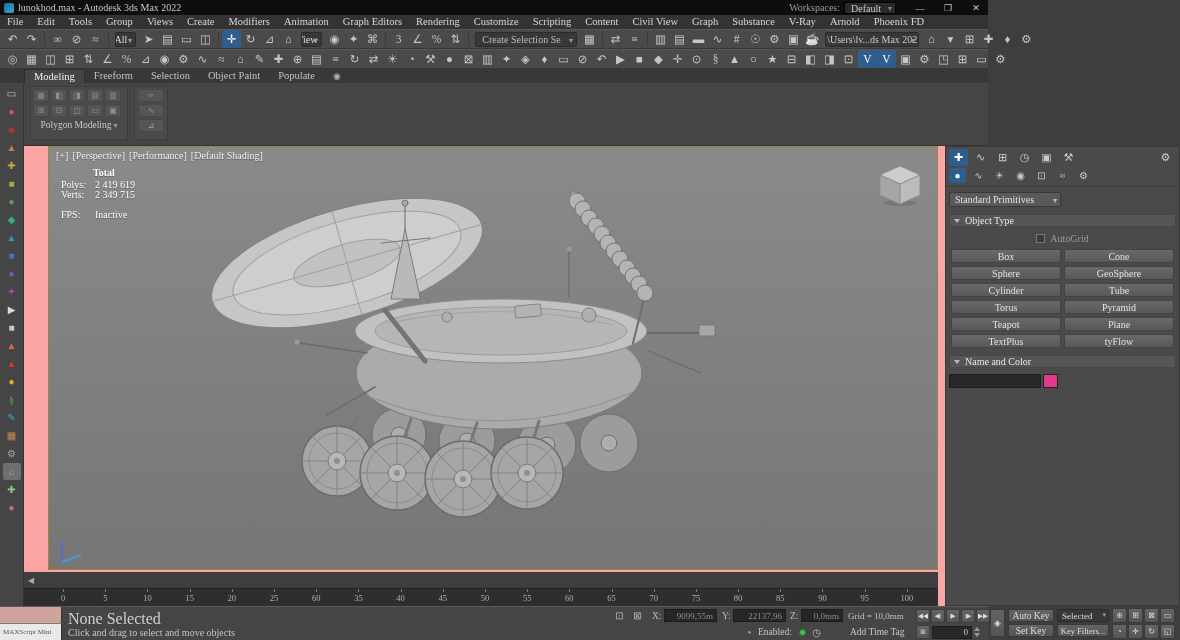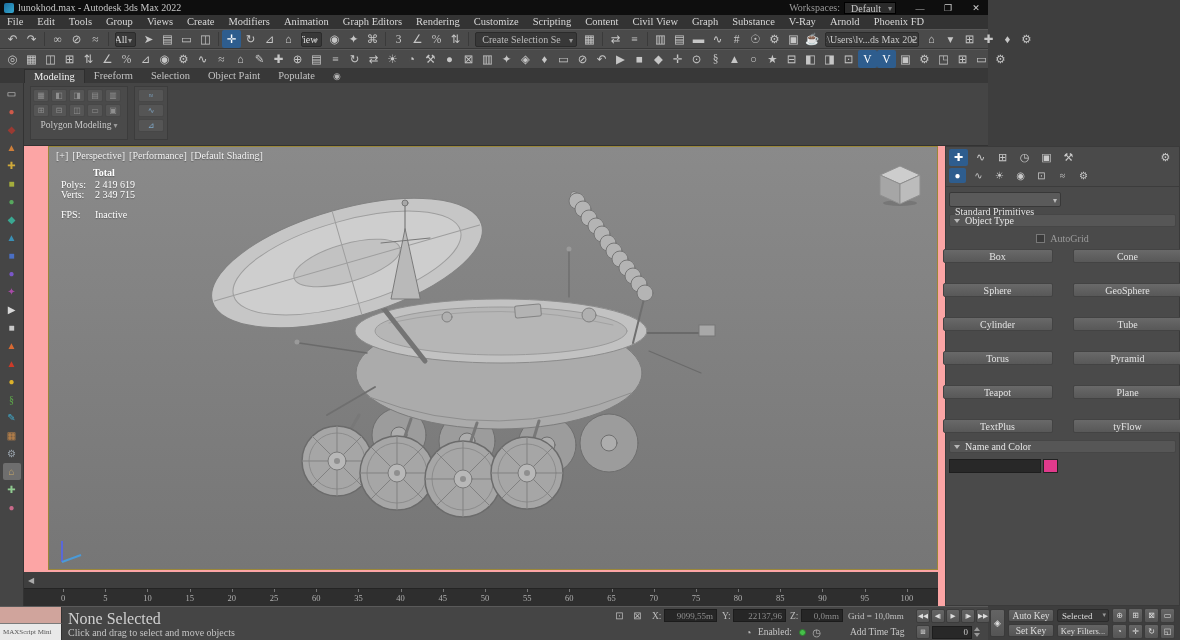--- a/index.html
+++ b/index.html
@@ -51,27 +51,27 @@
 .fpsrow{margin-top:9px}
 .viewcube{position:absolute;right:14px;top:16px;width:46px;height:44px}
 .axis{position:absolute;left:6px;bottom:5px;width:28px;height:28px}
 .cmdpanel{position:absolute;left:945px;top:146px;width:235px;height:460px;background:#4a4a4a;border:1px solid #3a3a3a}
 .cp-tabs{display:flex;gap:3px;padding:2px 4px 1px 3px}
 .cp-icon{width:19px;height:17px;flex:0 0 auto;display:flex;align-items:center;justify-content:center;color:#c9c9c9;font-size:11px}
 .cp-icon.active{background:#2e5d8e;color:#fff;border-radius:2px}
 .cp-icon.ml{margin-left:auto}
 .cp-cats{display:flex;gap:4px;padding:1px 3px 3px;border-bottom:1px solid #3c3c3c}
 .cp-cats .cp-icon{width:17px;height:15px;font-size:10px}
-.cp-dd{margin:5px 0 0 3px;width:112px;height:15px;background:#5a5a5a;border:1px solid #383838;border-radius:2px;font-size:10px;line-height:13px;padding:12px 14px 0 5px;position:relative;color:#e2e2e2}
+.cp-dd{margin:5px 0 0 3px;width:112px;height:15px;background:#5a5a5a;border:1px solid #383838;border-radius:2px;font-size:10px;line-height:13px;padding:0 14px 0 5px;position:relative;color:#e2e2e2}
 .cp-dd::after{content:"▾";position:absolute;right:3px;top:1px;font-size:8px;color:#bbb}
 .rollout{margin:7px 3px 0;height:13px;background:#565656;border:1px solid #464646;border-radius:2px;font-size:10px;line-height:11px;color:#e6e6e6;padding:0 4px;display:flex;gap:5px;align-items:center}
 .tri{width:0;height:0;border-left:3px solid transparent;border-right:3px solid transparent;border-top:4px solid #b8b8b8}
 .autogrid{display:flex;align-items:center;justify-content:center;gap:5px;margin-top:6px;color:#9b9b9b;font-size:10px}
 .cb{width:9px;height:9px;border:1px solid #787878;background:#3a3a3a}
-.primgrid{display:grid;grid-template-columns:110px 110px;gap:20px;justify-content:center;margin-top:5px}
+.primgrid{display:grid;grid-template-columns:110px 110px;gap:3px;justify-content:center;margin-top:5px}
 .prim{height:14px;background:linear-gradient(#696969,#585858);border:1px solid #434343;border-radius:2px;font-size:10px;color:#e3e3e3;display:flex;align-items:center;justify-content:center}
 .namerow{display:flex;gap:2px;margin:6px 3px 0}
 .nameinput{width:92px;height:14px;background:#282828;border:1px solid #1e1e1e}
 .swatch{width:15px;height:14px;border:1px solid #222}
 .timeslider{position:absolute;left:24px;top:572px;width:914px;height:16px;background:#3e3e3e;display:flex;align-items:center;gap:3px;padding:0 2px}
 .tl-arrow{font-size:8px;color:#aaa;width:10px;text-align:center;flex:0 0 auto}
 .tl-track{flex:1;height:12px;background:#353535;border:1px solid #2c2c2c;position:relative}
 .tl-handle{position:absolute;left:1px;top:0;width:58px;height:10px;background:linear-gradient(#7a7a7a,#616161);border:1px solid #262626;font-size:9px;color:#ecECec;color:#ececec;display:flex;align-items:center;justify-content:center}
 .ruler{position:absolute;left:24px;top:588px;width:914px;height:18px;background:#2e2e2e;border-top:1px solid #242424;display:flex;padding:4px 10px 0 18px}
 .tick{flex:1;position:relative;font-size:8.5px;color:#b0b0b0;text-align:center}

